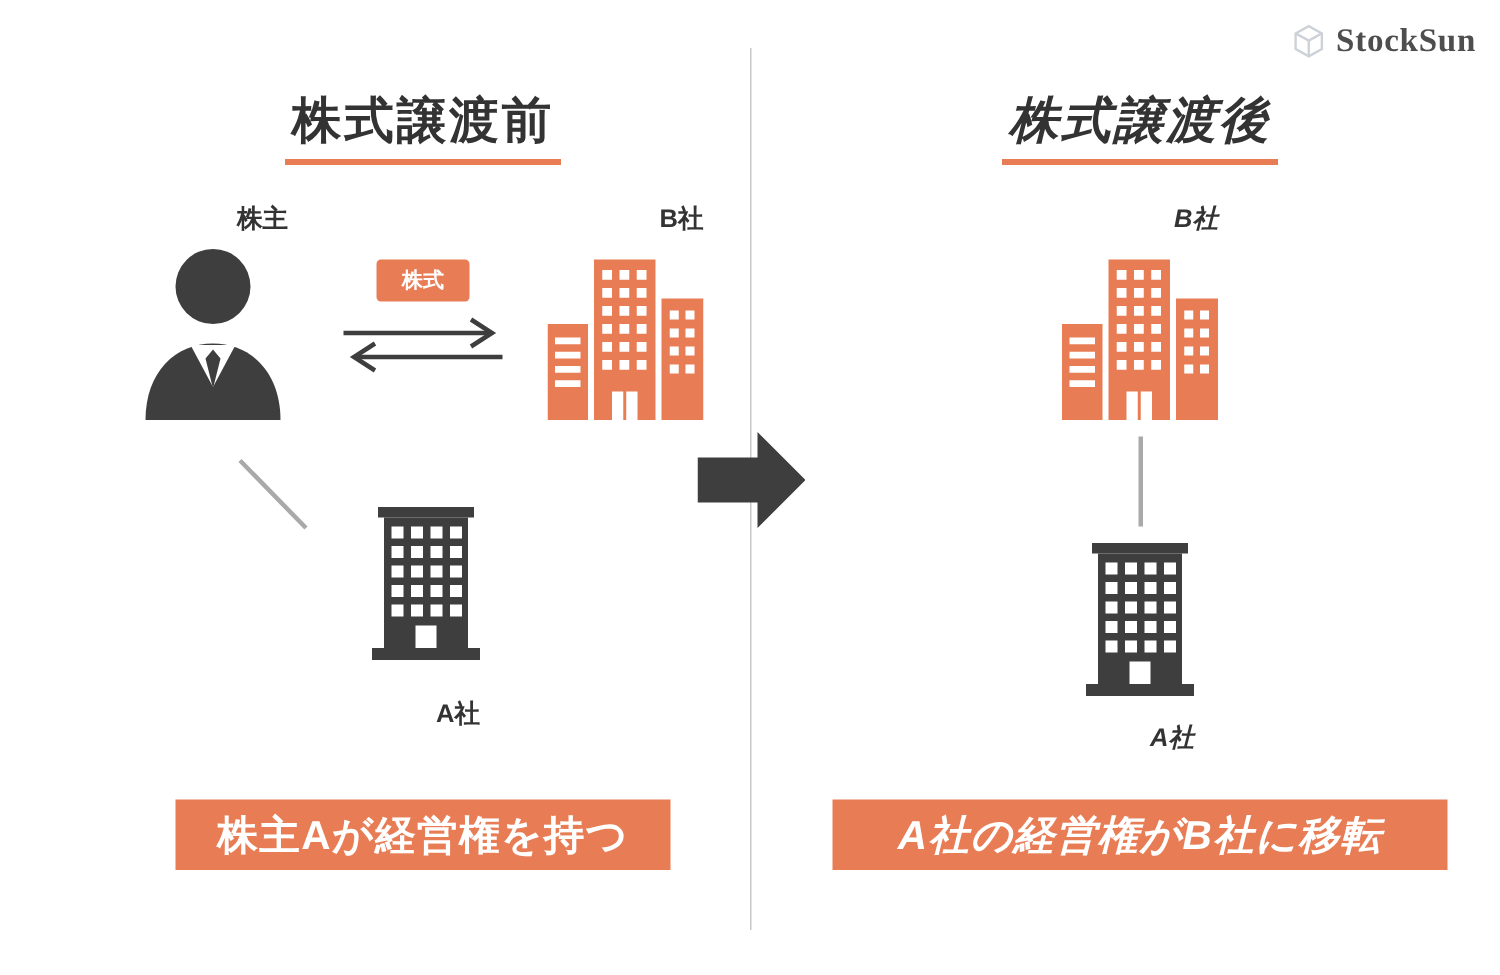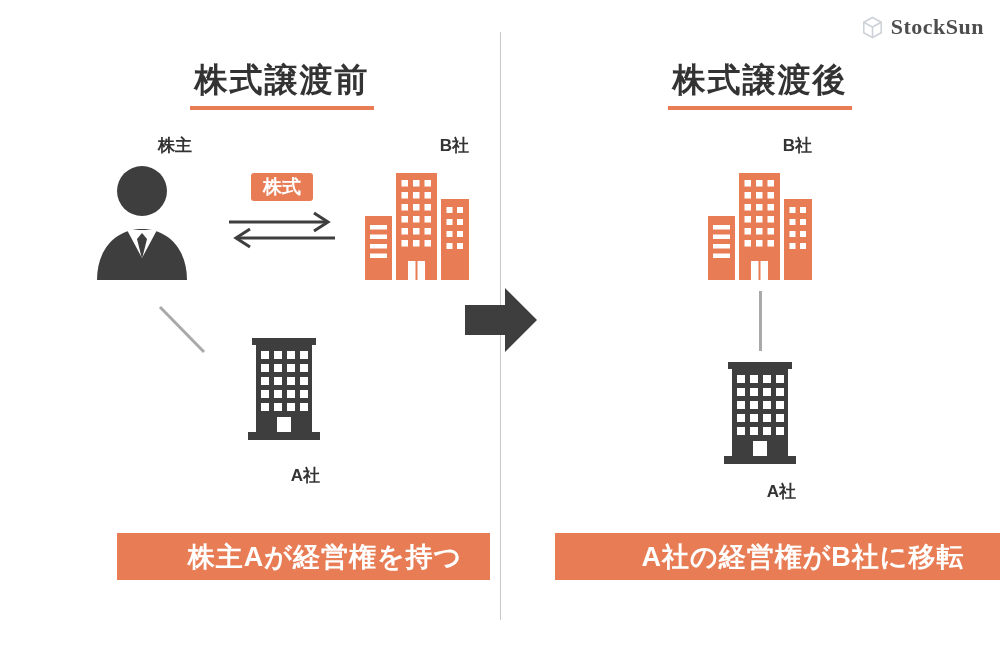--- a/index.html
+++ b/index.html
@@ -21,21 +21,21 @@
     font-size: 22px; font-weight: 600;
     color: var(--logo-text, #4E4E4E);
     letter-spacing: .5px;
   }
 
   
   .divider { position: absolute; left: 500px; top: 32px; width: 1px; height: 588px; background: var(--divider, #C8C8C8); }
 
   .panel { position: absolute; top: 0; width: 500px; height: 650px; }
   .panel.left  { left: 0; margin-left: 32px; }
-  .panel.right { left: 500px; }
+  .panel.right { left: 500px; font-style: italic; }
 
   .title {
     position: absolute; top: 58px; left: 0; width: 100%; margin: 0;
     text-align: center; font-size: 33px; font-weight: bold;
     color: var(--title-text, #333); letter-spacing: 2px;
   }
   .right .title { left: 10px; }
   .underline { position: absolute; top: 106px; width: 184px; height: 4px; background: var(--accent, #E87C55); }
   .left  .underline { left: 158px; }
   .right .underline { left: 168px; }
@@ -52,21 +52,21 @@
   .f-accent { fill: var(--accent, #E87C55); }
   .s-dark   { stroke: var(--dark, #3E3E3E); }
   .s-line   { stroke: var(--line, #A9A9A9); }
 
   
   .shareholder-label { left: 60px; top: 134px; width: 100px; }
   .person-box        { left: 60px; top: 162px; width: 100px; height: 118px; }
   .stock-badge {
     position: absolute; left: 219px; top: 173px; width: 62px; height: 28px;
     background: var(--accent, #E87C55); color: #fff;
-    font-size: 19px; font-weight: bold; border-radius: 3px;
+    font-size: 14px; font-weight: bold; border-radius: 3px;
     display: flex; align-items: center; justify-content: center;
   }
   .exchange-box      { left: 195px; top: 210px; width: 110px; height: 40px; }
   .l-company-b-label { left: 333px; top: 134px; width: 104px; }
   .l-company-b-box   { left: 333px; top: 168px; width: 104px; height: 112px; }
   .diagonal-box      { left: 120px; top: 300px; width: 60px;  height: 60px; }
   .l-company-a-box   { left: 216px; top: 338px; width: 72px;  height: 102px; }
   .l-company-a-label { left: 216px; top: 464px; width: 72px; }
 
   
@@ -74,21 +74,21 @@
   .r-company-b-box   { left: 208px; top: 168px; width: 104px; height: 112px; }
   .connector-line    { position: absolute; left: 259px; top: 291px; width: 3px; height: 60px; background: var(--line, #A9A9A9); }
   .r-company-a-box   { left: 224px; top: 362px; width: 72px;  height: 102px; }
   .r-company-a-label { left: 224px; top: 480px; width: 72px; }
 
   
   .banner {
     position: absolute; top: 533px; height: 47px;
     background: var(--accent, #E87C55); color: #fff;
     display: flex; align-items: center; justify-content: center;
-    font-size: 27px; font-weight: bold; letter-spacing: 1px; padding-left: 43px;
+    font-size: 27px; font-weight: bold; letter-spacing: 1px;
   }
   .left  .banner { left: 85px; width: 330px; }
   .right .banner { left: 55px; width: 410px; }
 
   
   .big-arrow-box { position: absolute; left: 465px; top: 287px; width: 72px; height: 66px; z-index: 5; }
 </style>
 </head>
 <body>
 

